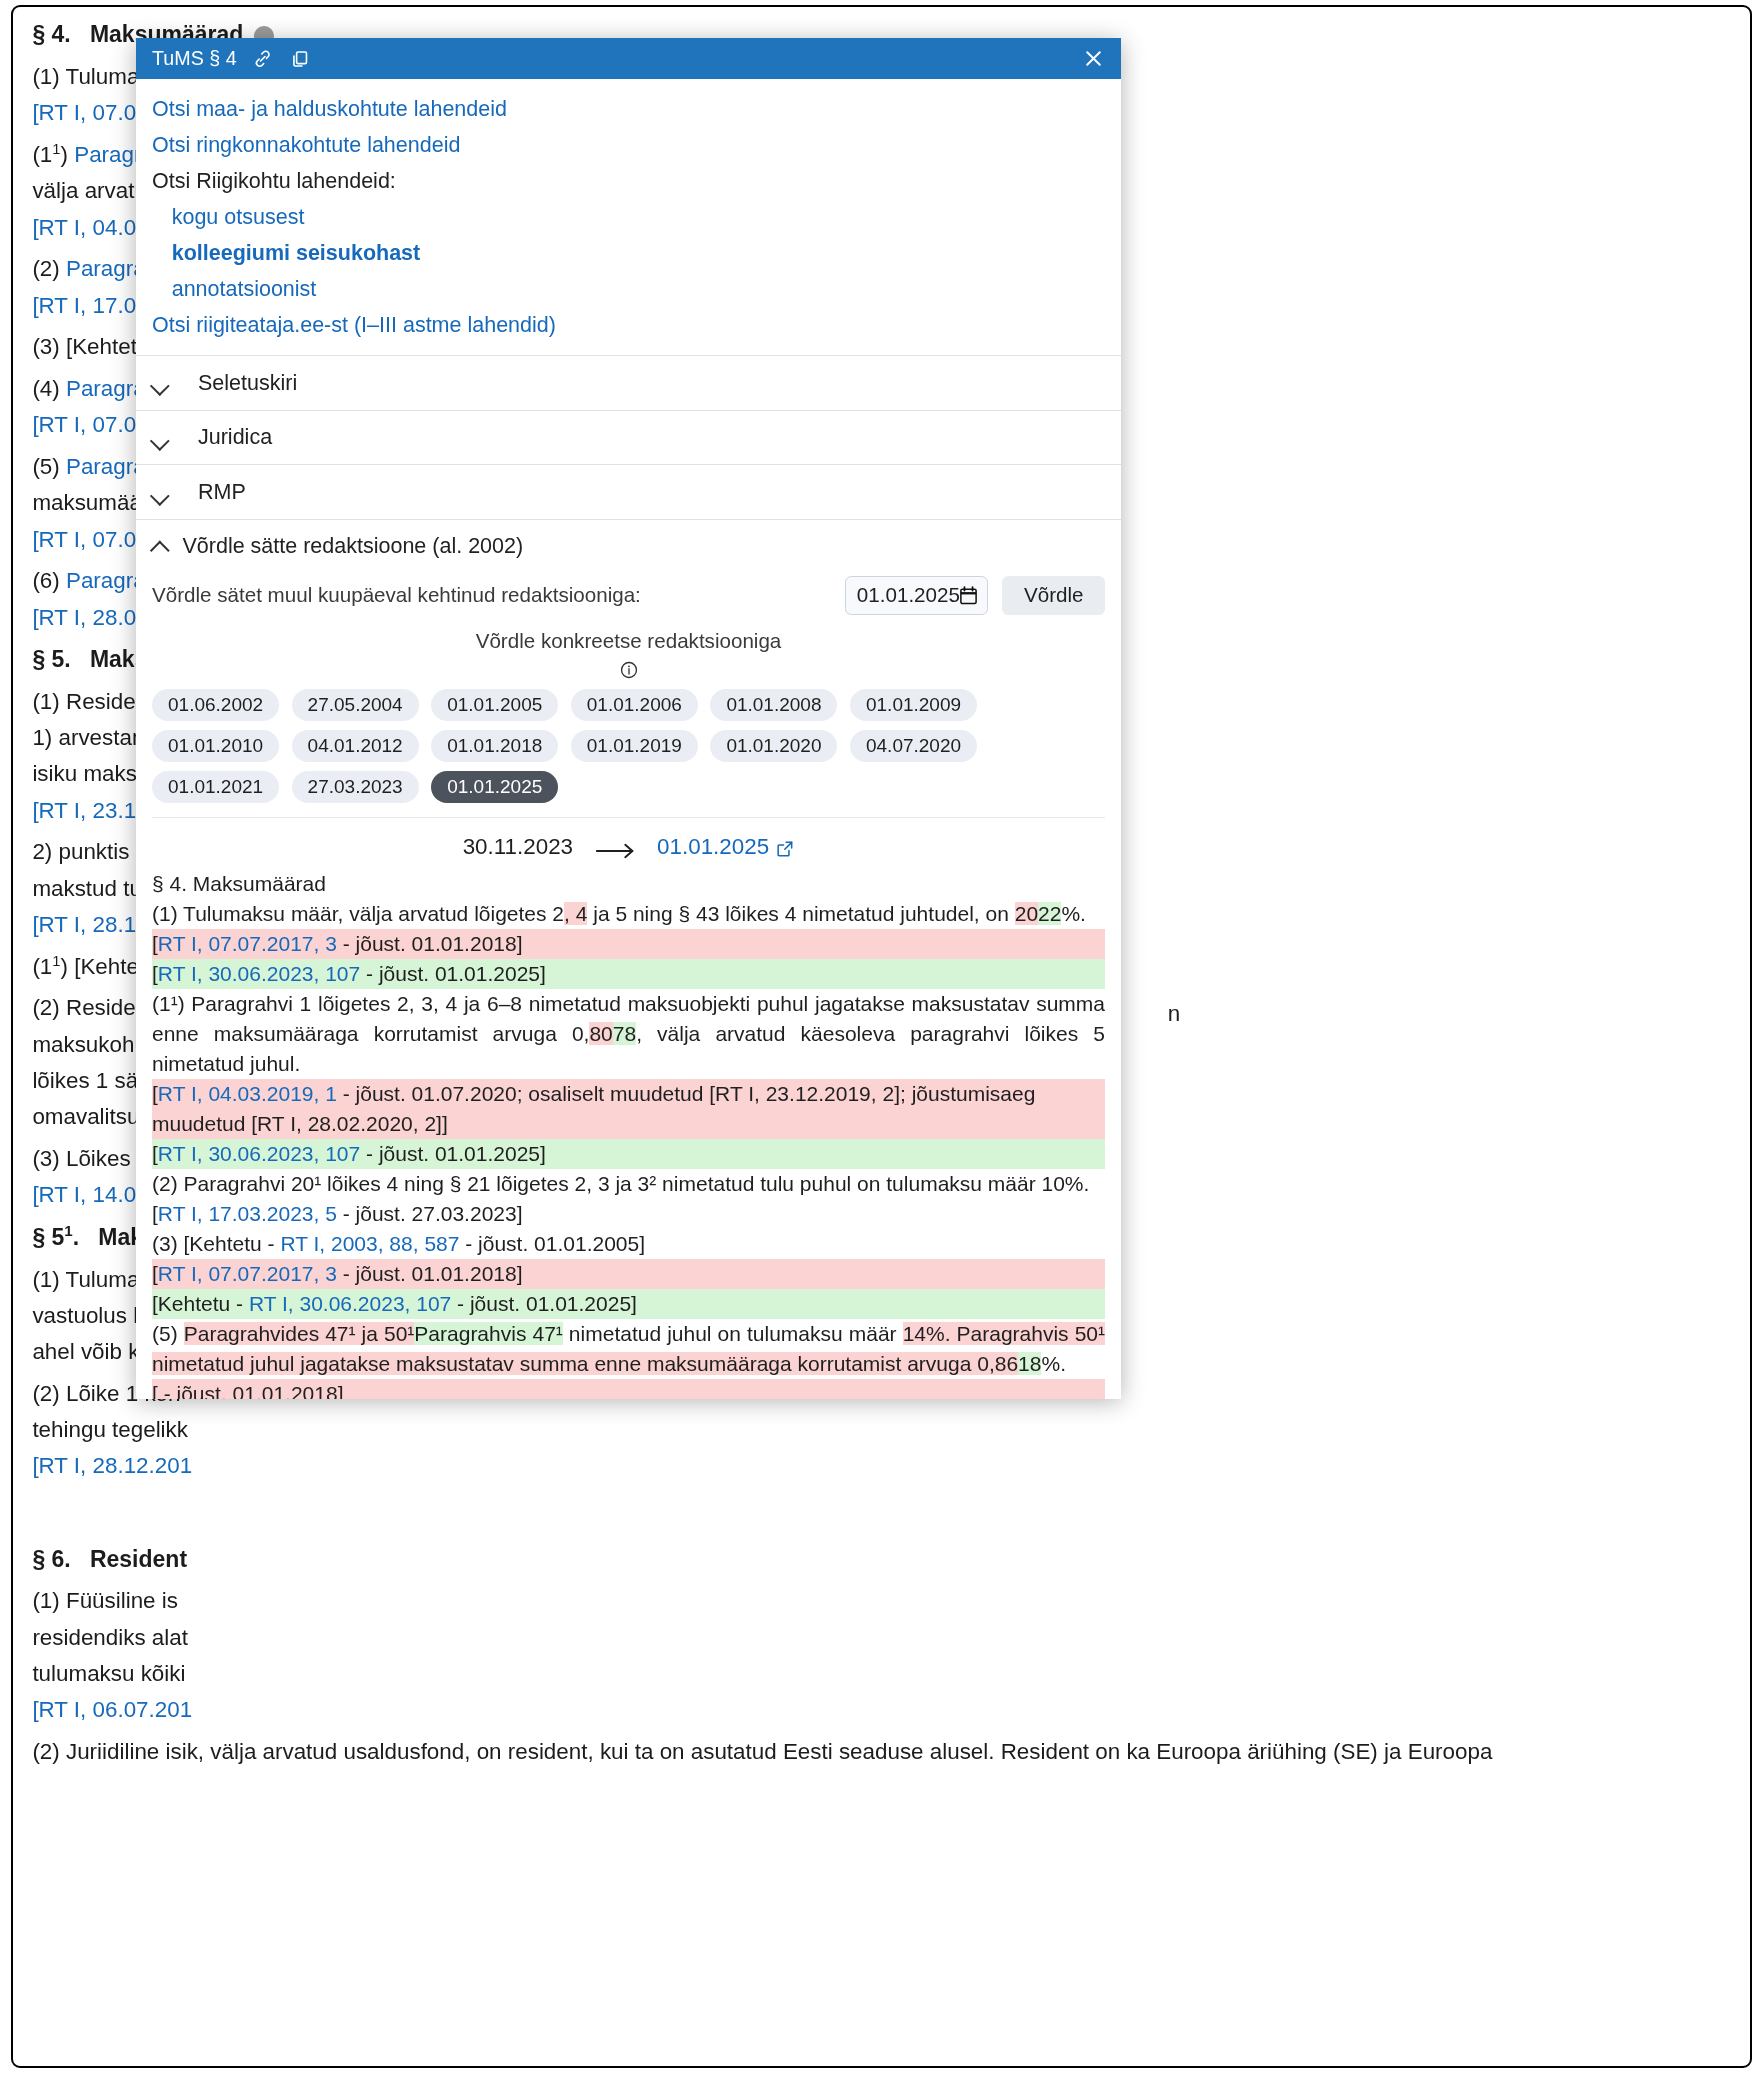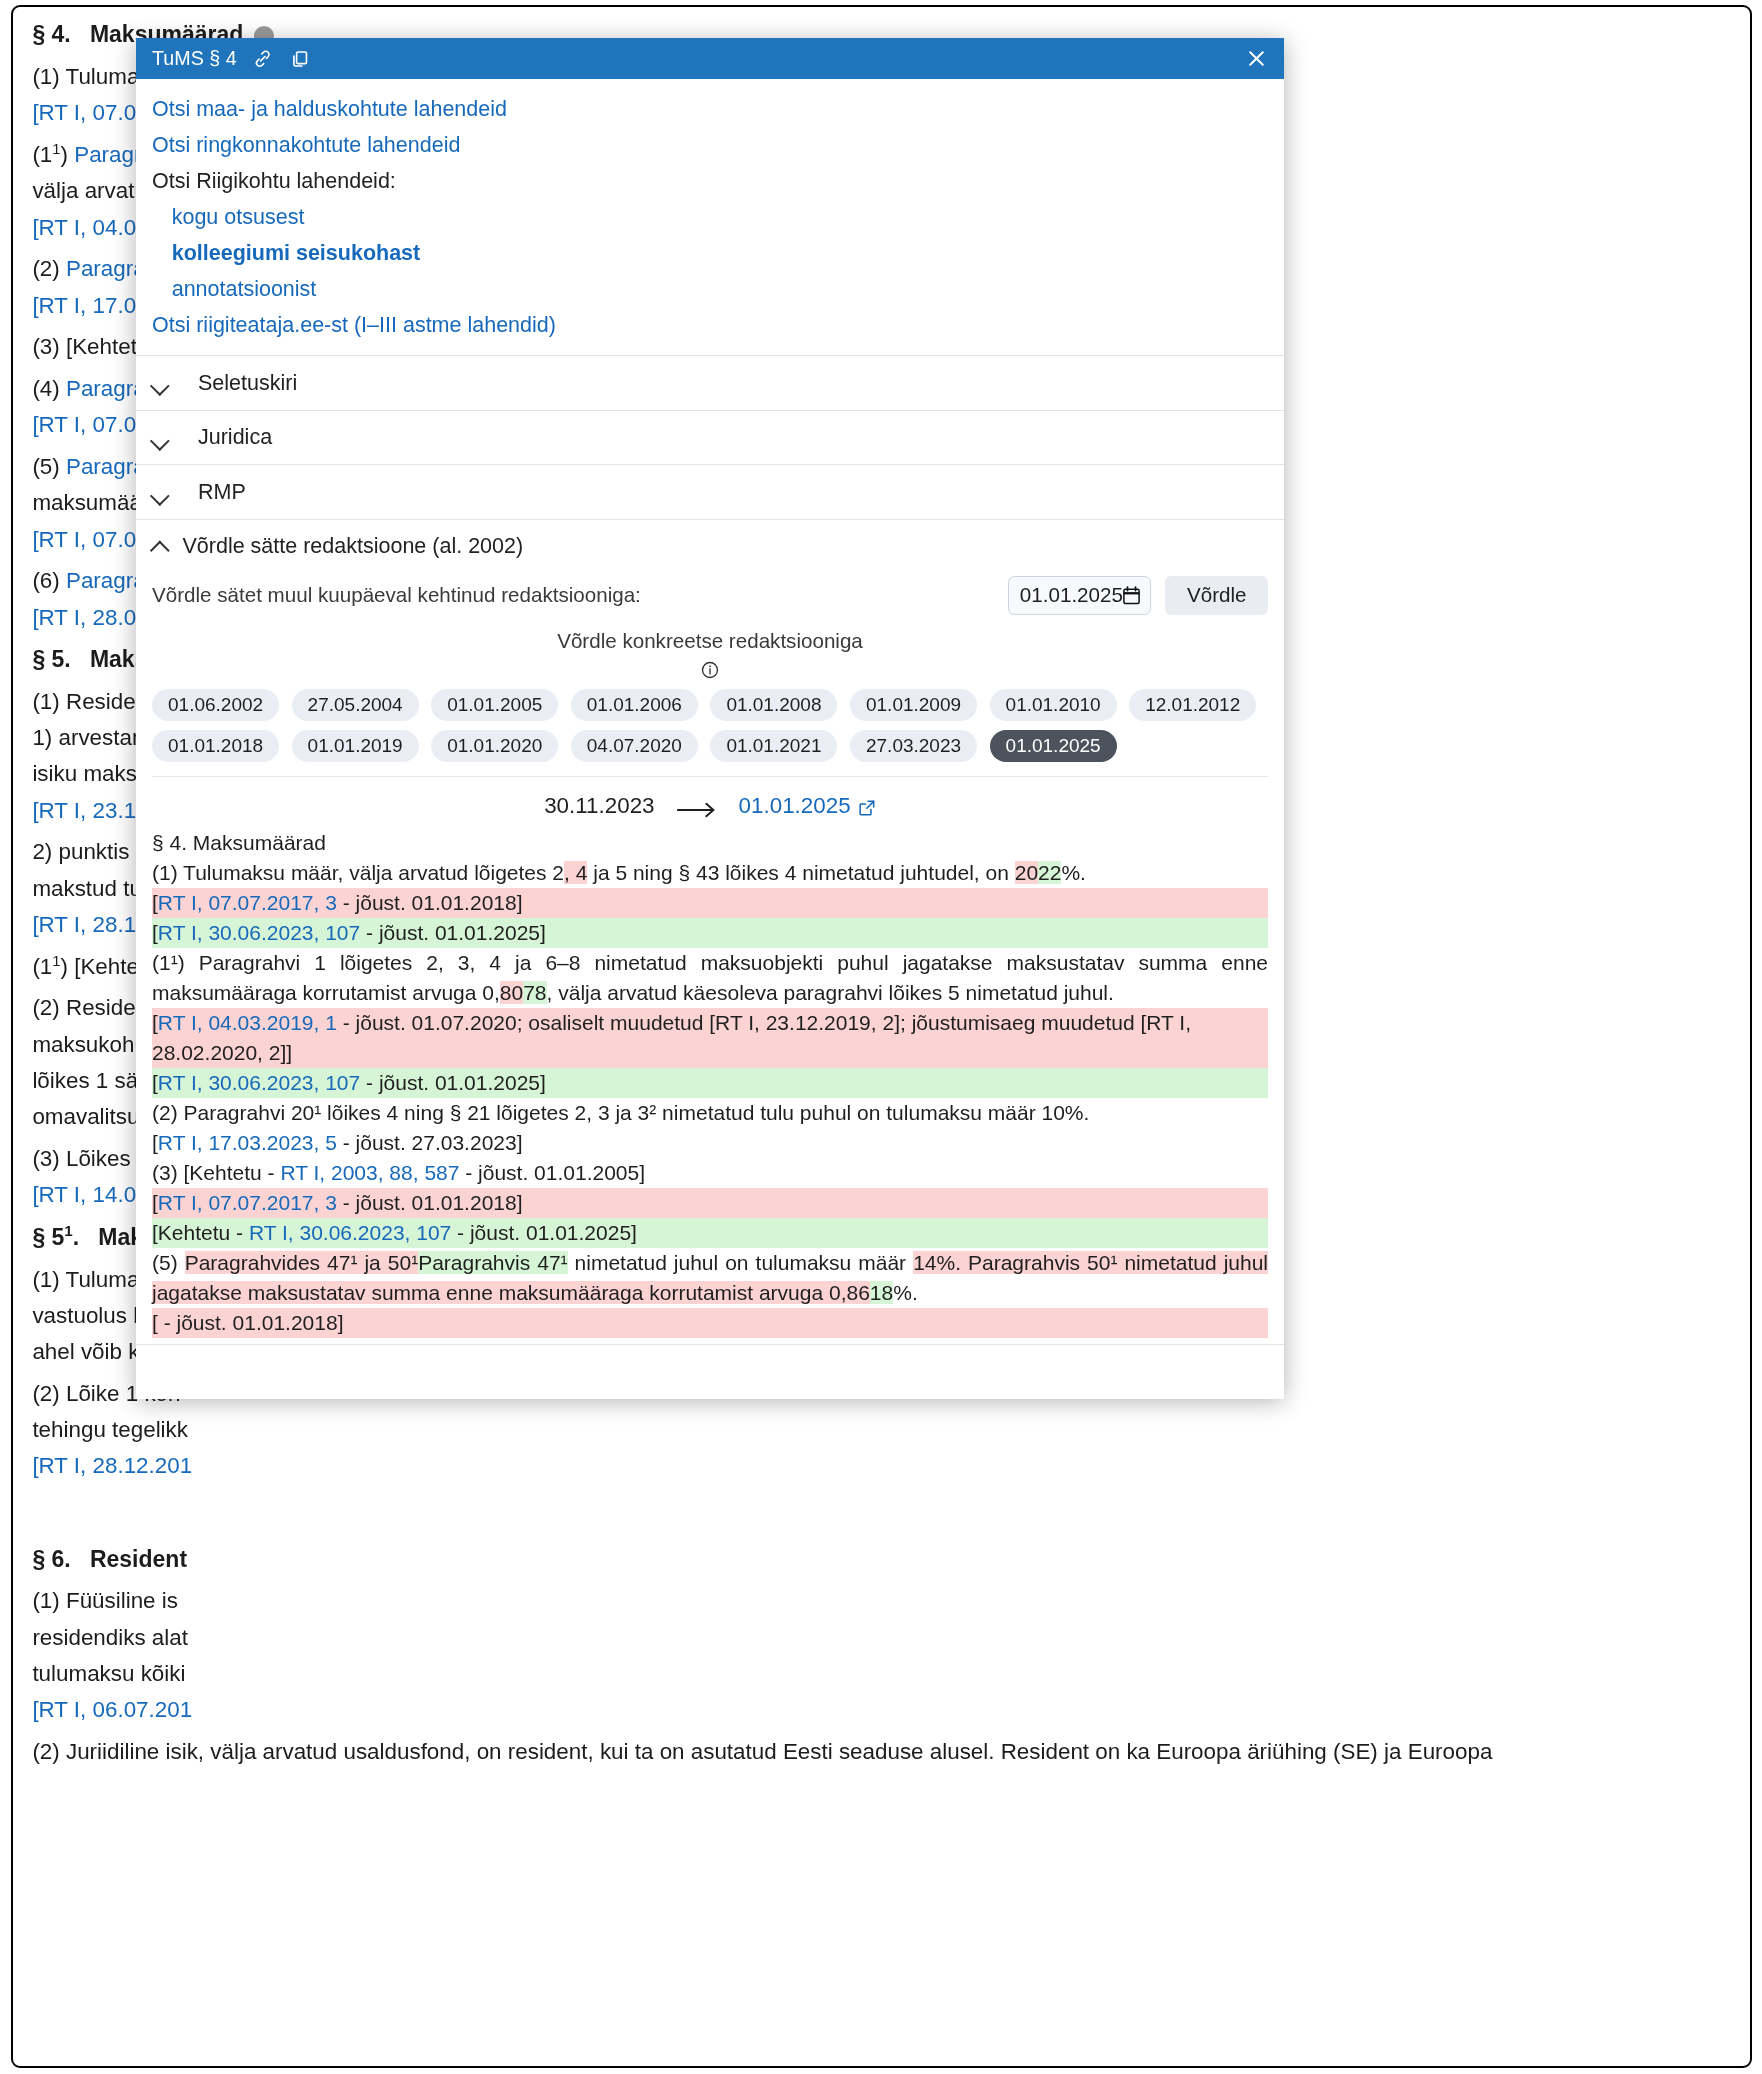--- a/index.html
+++ b/index.html
@@ -41,21 +41,21 @@
   .dot {
     display:inline-block; width:19.7px; height:19.7px; border-radius:50%;
     background:#9b9b9b; vertical-align: middle; margin-left: 10.7px;
   }
   sup { font-size: 0.66em; vertical-align: super; }
 
   
   .modal {
     position: absolute;
     left: 136px; top: 38px;
-    width: 1148px;
+    width: 985px;
     height: 1361px;
     background: #ffffff;
     box-shadow: 0 2.7px 23px rgba(0,0,0,.30);
     display: flex; flex-direction: column;
     overflow: hidden;
   }
 
   .modal-titlebar {
     flex: 0 0 auto;
     height: 41px;
@@ -331,21 +331,21 @@
         </div>
 
         <div class="chips" id="chips">
             <button class="chip">01.06.2002</button>
             <button class="chip">27.05.2004</button>
             <button class="chip">01.01.2005</button>
             <button class="chip">01.01.2006</button>
             <button class="chip">01.01.2008</button>
             <button class="chip">01.01.2009</button>
             <button class="chip">01.01.2010</button>
-            <button class="chip">12.01.2012</button>
+            <button class="chip">04.01.2012</button>
             <button class="chip">01.01.2018</button>
             <button class="chip">01.01.2019</button>
             <button class="chip">01.01.2020</button>
             <button class="chip">04.07.2020</button>
             <button class="chip">01.01.2021</button>
             <button class="chip">27.03.2023</button>
             <button class="chip active">01.01.2025</button>
           </div>
 
         <div class="diff-wrap">

